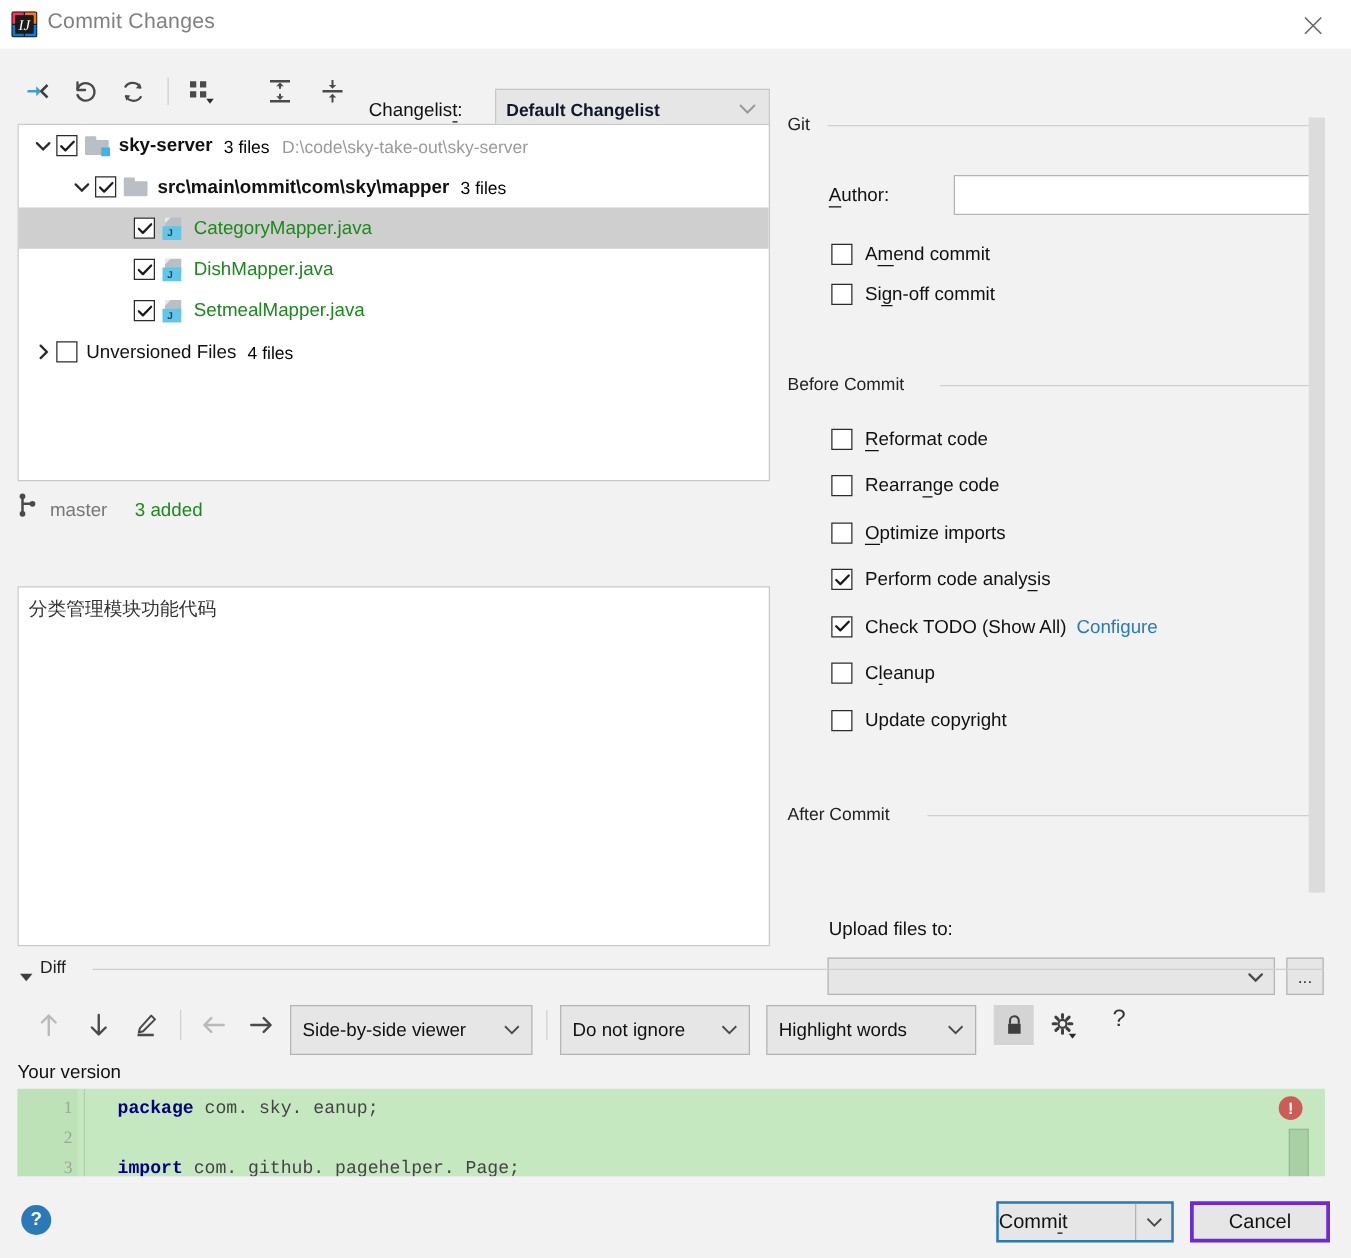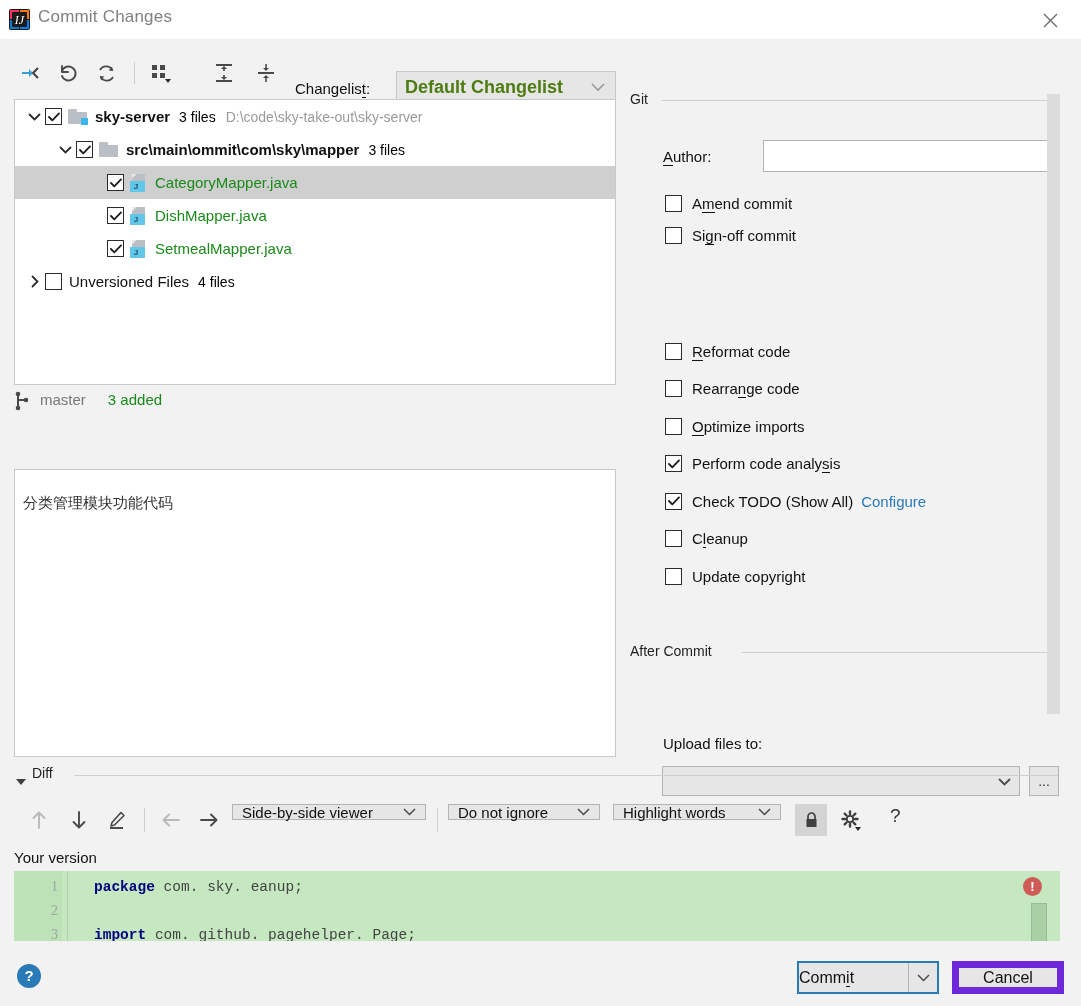--- a/index.html
+++ b/index.html
@@ -35,21 +35,21 @@
     display:flex; align-items:center; justify-content:center; cursor:default;
   }
   .tb-sep { position:absolute; top:9px; width:1px; height:22px; background:#cfcfcf; }
   .cl-label { position:absolute; left:295px; top:27px; font-size:15px; color:#111; }
   .cl-label u { text-decoration:none; border-bottom:1px solid #111; }
   .cl-combo {
     position:absolute; left:396px; top:18px; width:220px; height:33px;
     background:#e6e6e6; border:1px solid #c8c8c8;
     display:flex; align-items:center; cursor:default;
   }
-  .cl-combo .val { margin-left:8px; font-size:18px; font-weight:bold; color:#4d7c0f; flex:1; }
+  .cl-combo .val { margin-left:8px; font-size:14px; font-weight:bold; color:#0f172a; flex:1; }
   .cl-combo .chev { margin-right:10px; }
 
   .chev-svg { display:block; }
 
   
   .tree {
     position:absolute; left:14px; top:60px; width:602px; height:286px;
     background:#ffffff; border:1px solid #c8c8c8; overflow:hidden;
   }
   .trow { position:relative; height:33px; display:flex; align-items:center; }
@@ -71,33 +71,33 @@
   .jicon .jbox { position:absolute; left:0; top:7px; width:15px; height:11px; background:#61c6e8; }
   .jicon .jchar { position:absolute; left:1px; top:7px; width:10px; height:11px; color:#1c4b63;
                   font-size:8px; font-weight:bold; line-height:11px; text-align:center; font-family:"Liberation Sans",sans-serif;}
   .tname { margin-left:7px; font-size:15px; color:#111; }
   .tname.bold { font-weight:bold; }
   .tname.green { color:#1a8a1a; }
   .tmeta { margin-left:9px; font-size:14px; color:#000000; }
   .tpath { margin-left:10px; font-size:14px; color:#9a9a9a; }
 
   
-  .branchrow { position:absolute; left:14px; top:352px; width:600px; height:26px; display:flex; align-items:flex-start; }
+  .branchrow { position:absolute; left:14px; top:352px; width:600px; height:26px; display:flex; align-items:flex-end; }
   .branch-name { margin-left:10px; font-size:15px; color:#777; }
   .added { margin-left:22px; font-size:15px; color:#1a8a1a; }
 
   
   .cm-head { position:absolute; left:14px; top:403px; width:600px; height:22px; }
   .cm-title { position:absolute; left:0; top:0; font-size:15px; color:#111; background:#f2f2f2; padding-right:8px; }
   .cm-title u { text-decoration:none; border-bottom:1px solid #111; }
   .cm-line { position:absolute; left:122px; right:40px; top:11px; height:1px; background:#cfcfcf; }
   .cm-clock { position:absolute; left:588px; top:-4px; width:24px; height:24px; cursor:default; }
   .cm-box {
     position:absolute; left:14px; top:430px; width:602px; height:288px;
-    background:#fff; border:1px solid #c8c8c8; padding:23px 8px; overflow:hidden;
+    background:#fff; border:1px solid #c8c8c8; padding:8px 8px; overflow:hidden;
   }
   .cm-box .txt { font-size:15px; color:#333; line-height:20px; }
 
   
   .opts { position:absolute; left:630px; top:52px; width:432px; height:665px; }
   .sec-head { position:relative; height:18px; }
   .sec-head .lbl { position:absolute; left:0; top:0; font-size:14px; color:#222; background:#f2f2f2; padding-right:7px; }
   .sec-head .ln { position:absolute; top:9px; right:0; height:1px; background:#cfcfcf; }
 
   .author-row { position:absolute; left:0; top:48px; width:430px; height:34px; display:flex; align-items:center; }
@@ -130,21 +130,21 @@
   
   .diff-head { position:absolute; left:12px; top:728px; width:1046px; height:20px; }
   .diff-head .tri { position:absolute; left:4px; top:6px; }
   .diff-head .lbl { position:absolute; left:20px; top:-2px; font-size:14px; color:#222; background:#f2f2f2; padding-right:7px; }
   .diff-head .ln { position:absolute; left:62px; right:0; top:8px; height:1px; background:#cfcfcf; }
 
   .diff-tb { position:absolute; left:12px; top:760px; width:1046px; height:42px; }
   .dtb-ico { position:absolute; top:4px; width:34px; height:34px; display:flex; align-items:center; justify-content:center; cursor:default; }
   .dtb-sep { position:absolute; top:9px; width:1px; height:24px; background:#cfcfcf; }
   .dtb-combo {
-    position:absolute; top:5px; height:16px; background:#e6e6e6; border:1px solid #b4b4b4;
+    position:absolute; top:5px; height:40px; background:#e6e6e6; border:1px solid #b4b4b4;
     display:flex; align-items:center; cursor:default;
   }
   .dtb-combo .val { margin-left:9px; font-size:15px; color:#111; }
   .dtb-combo .chev { margin:0 9px 0 8px; }
   .dtb-lock {
     position:absolute; top:5px; left:783px; width:32px; height:32px; background:#d4d4d4;
     display:flex; align-items:center; justify-content:center; cursor:default;
   }
   .dtb-help { position:absolute; top:6px; left:878px; font-size:19px; color:#333; cursor:default; }
 
@@ -173,21 +173,21 @@
   .commit-wrap {
     position:absolute; left:797px; top:20px; width:142px; height:33px;
     border:2px solid #2a7ab8; background:#e6e6e6; display:flex; align-items:center; cursor:default;
   }
   .commit-wrap .cm-main { flex:1; text-align:left; font-size:16px; color:#111; }
   .commit-wrap .cm-main u { text-decoration:none; border-bottom:1px solid #111; }
   .commit-wrap .cm-div { width:1px; height:29px; background:#b4b4b4; }
   .commit-wrap .cm-arrow { width:28px; display:flex; align-items:center; justify-content:center; }
   .cancel-btn {
     position:absolute; left:952px; top:20px; width:112px; height:33px;
-    background:#e6e6e6; border:7px solid #6d28d9;
+    background:#e6e6e6; border:3px solid #6d28d9;
     display:flex; align-items:center; justify-content:center; font-size:16px; color:#111; cursor:default;
   }
 </style>
 </head>
 <body>
 
 <div class="titlebar">
   <span class="tb-icon">
     <svg width="21" height="21" viewBox="0 0 21 21">
       <rect x="0" y="0" width="21" height="21" rx="2" fill="#1b1b1b"></rect>
@@ -400,20 +400,24 @@
         <span class="author-input"></span>
       </div>
       <div class="ckrow" style="top:100px">
         <span class="cb"></span>
         <span class="lbl2">A<u>m</u>end commit</span>
       </div>
       <div class="ckrow" style="top:132px">
         <span class="cb"></span>
         <span class="lbl2">Si<u>g</u>n-off commit</span>
       </div>
+      <div class="sec-head" style="position:absolute;left:0;top:208px;width:418px">
+        <span class="lbl">Before Commit</span>
+        <span class="ln" style="left:122px;right:0"></span>
+      </div>
       <div class="ckrow" style="top:248px">
         <span class="cb"></span>
         <span class="lbl2"><u>R</u>eformat code</span>
       </div>
       <div class="ckrow" style="top:285.5px">
         <span class="cb"></span>
         <span class="lbl2">Rearra<u>n</u>ge code</span>
       </div>
       <div class="ckrow" style="top:323px">
         <span class="cb"></span>

